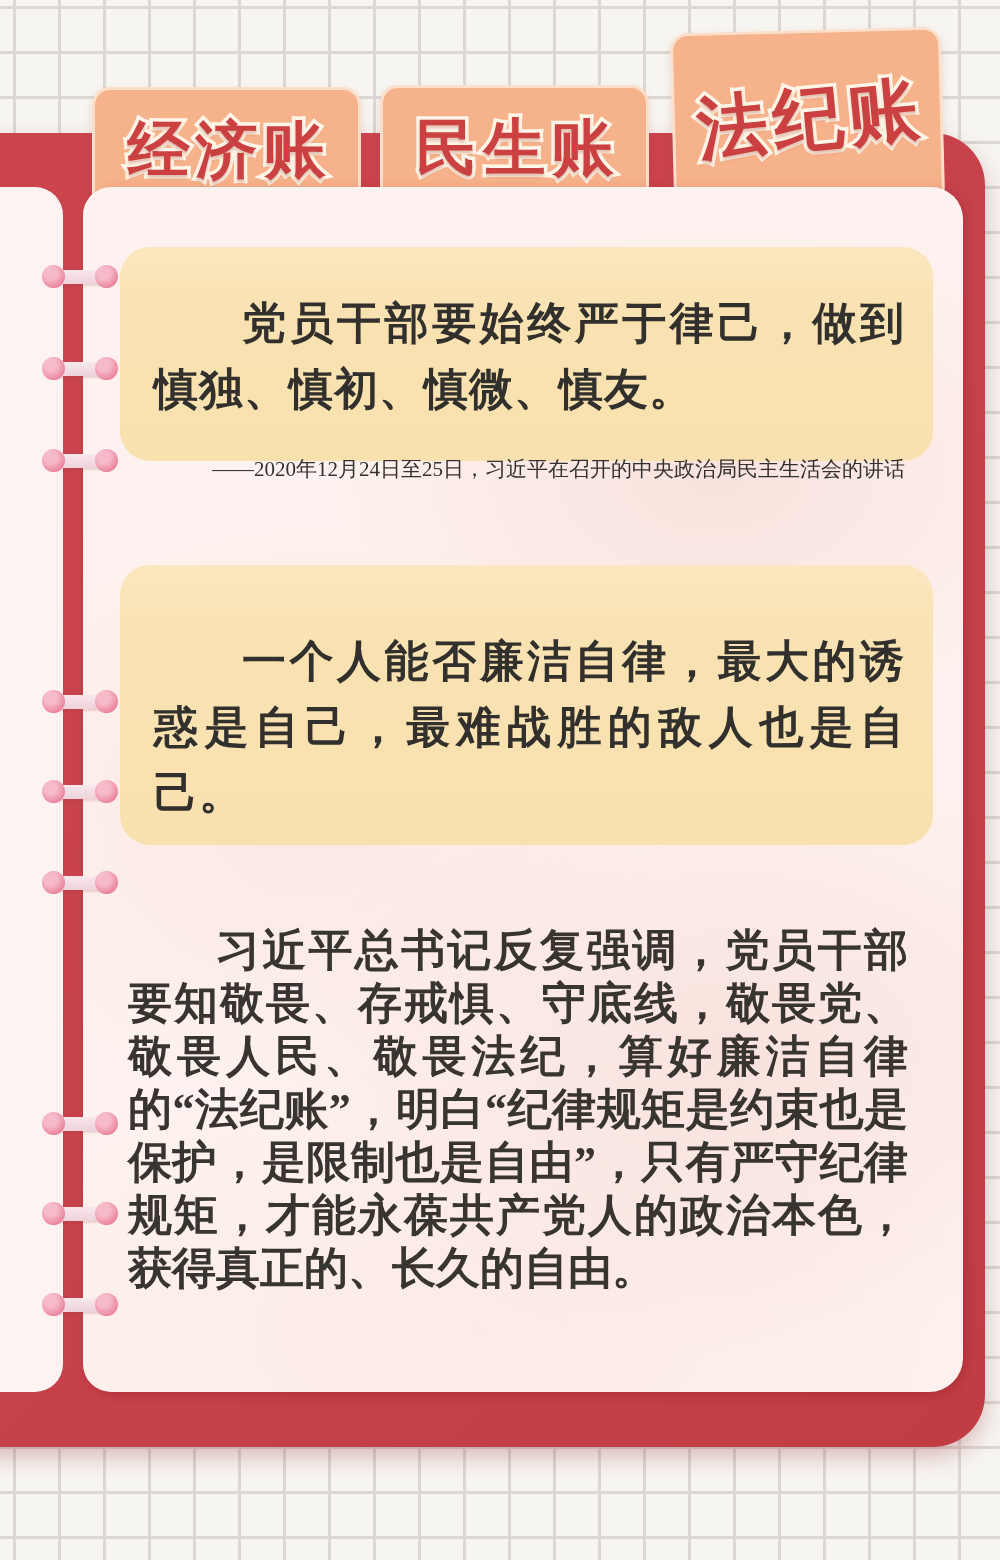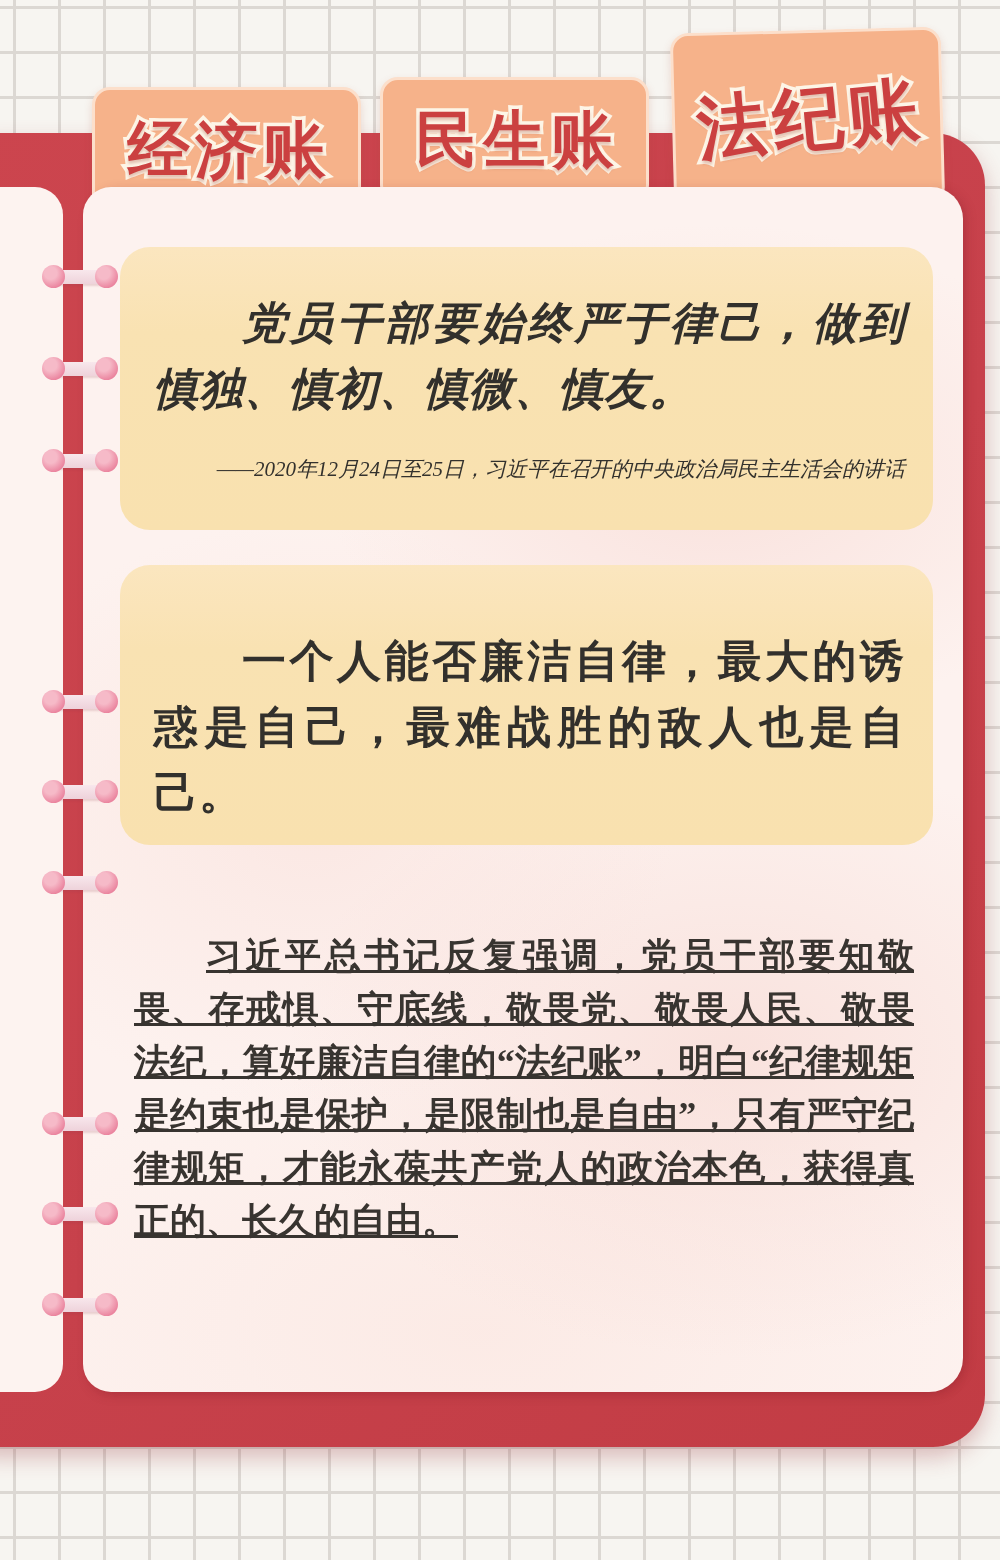--- a/index.html
+++ b/index.html
@@ -28,21 +28,21 @@
   
   .tab{
     position:absolute;z-index:2;
     background:#f6b28a;
     border:3px solid rgba(255,248,238,.65);
     border-radius:18px;
     display:flex;align-items:center;justify-content:center;
     box-shadow:0 4px 8px rgba(170,80,55,.18);
   }
   .tab-economy{left:92px;top:87px;width:263px;height:120px;text-align:center;}
-  .tab-livelihood{left:380px;top:77px;width:263px;height:120px;}
+  .tab-livelihood{left:380px;top:85px;width:263px;height:120px;}
   .tab-discipline{left:672px;top:30px;width:265px;height:172px;transform:rotate(-1.5deg);}
   .tab-label{
     font-weight:900;color:#cb4040;letter-spacing:6px;
     font-size:62px;line-height:1;padding-left:6px;
     -webkit-text-stroke:7px #fdf5e7;paint-order:stroke fill;
     text-shadow:0 3px 3px rgba(165,75,55,.30);
   }
   .tab-discipline .tab-label{font-size:70px;transform:rotate(-4deg);}
   
   .page-left{
@@ -74,42 +74,42 @@
     position:absolute;top:0;width:23px;height:23px;border-radius:50%;
     background:radial-gradient(circle at 38% 35%, #f6bac8 0 30%, #ea829d 75%);
   }
   .ring .end.l{left:42px;} .ring .end.r{left:95px;}
   
   .card{
     position:absolute;z-index:4;left:120px;width:813px;
     border-radius:30px;
     background:linear-gradient(180deg,#fbe6bf 0%,#f9e2b2 30%,#f9e1af 100%);
   }
-  .card-1{top:247px;height:283px;font-style:italic;}
+  .card-1{top:247px;height:214px;}
   .card-2{top:565px;height:280px;}
   .quote{
     margin:0;padding:44px 28px 0 34px;
     font-family:"Liberation Serif","DejaVu Serif",serif;font-weight:700;
     font-size:44px;line-height:66px;letter-spacing:1px;
     color:#32302c;text-indent:2em;text-align:justify;
   }
   .card-2 .quote{padding-top:48px;margin-top:16px;}
   .attribution{
     margin:12px;padding:20px 16px 0 0;
     font-family:"Liberation Serif","DejaVu Serif",serif;
     font-size:21px;color:#33312d;text-align:right;white-space:nowrap;
   }
   .card-2 .attribution{font-size:19px;padding-top:16px;padding-right:8px;}
   
   .summary{
     position:absolute;z-index:4;left:128px;top:924px;width:780px;
-    margin:6px;
+    margin:0;
     font-family:"Liberation Serif","DejaVu Serif",serif;font-weight:700;
-    font-size:36px;line-height:53px;letter-spacing:0px;
-    color:#383430;text-indent:2em;text-align:justify;text-decoration:underline;
+    font-size:44px;line-height:53px;letter-spacing:0px;
+    color:#383430;text-indent:2em;text-align:justify;
   }
 </style>
 </head>
 <body>
 
 <div class="bg-grid"></div>
 
 <div class="cover"></div>
 
 <div class="tab tab-economy">

